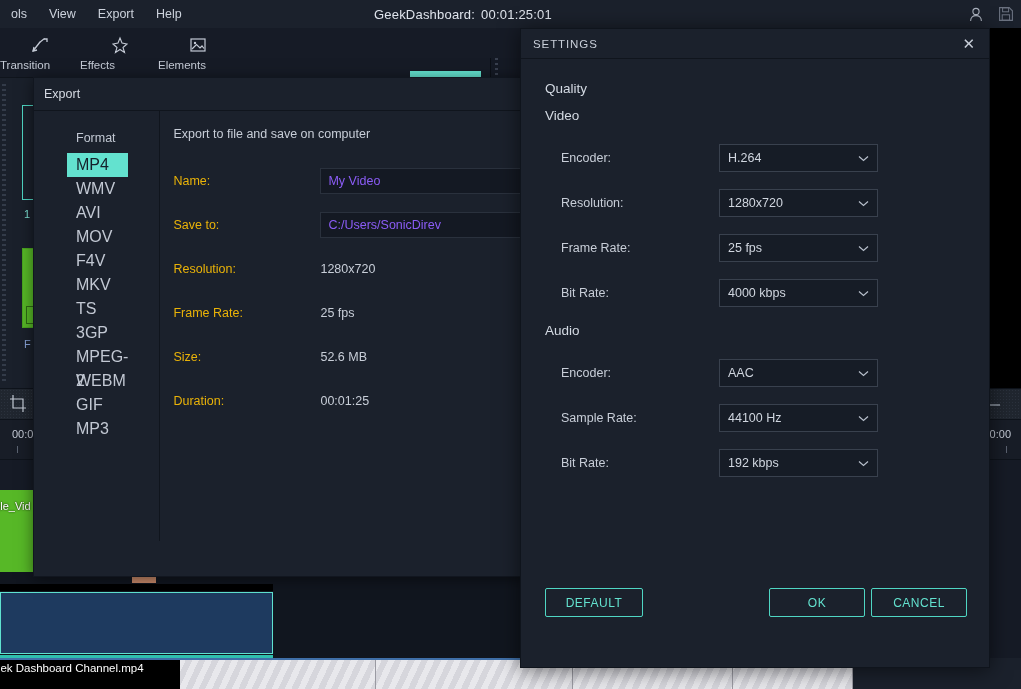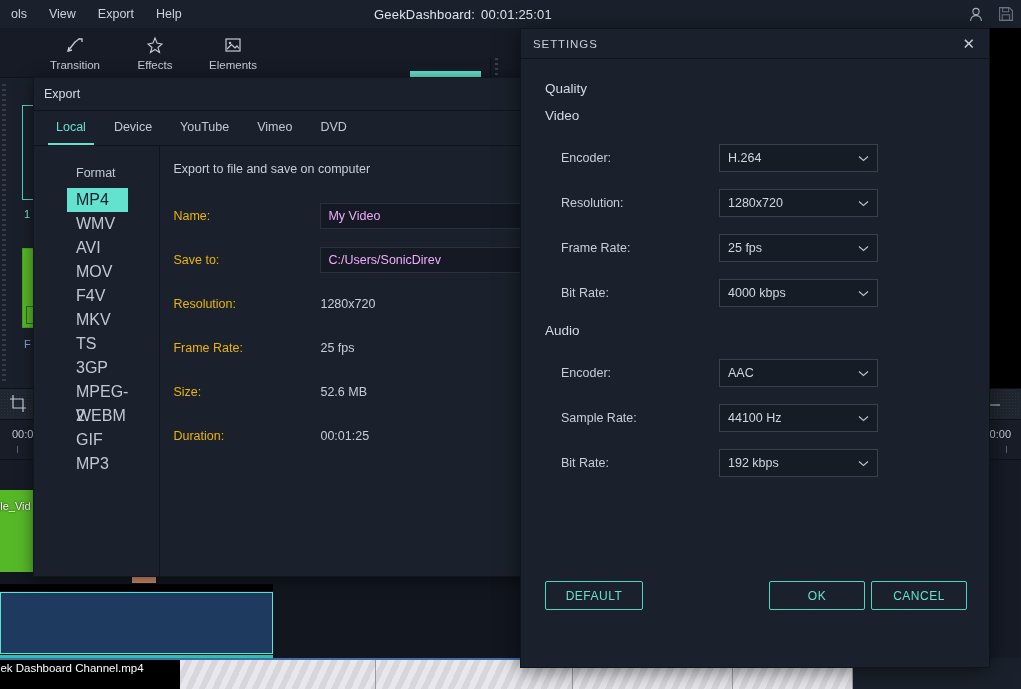--- a/index.html
+++ b/index.html
@@ -36,22 +36,22 @@
     display: flex; align-items: center; gap: 16px;
   }
   .topicons svg { display: block; }
 
   
   .toolbar {
     position: absolute; left: 0; top: 28px; width: 1021px; height: 50px;
     background: #161b26; border-bottom: 1px solid #0f141c;
   }
   .tool {
-    position: absolute; top: 6px; width: 80px; text-align: center;
-    color: #c4cad5; font-size: 11.5px; margin-left: 35px;
+    position: absolute; top: 6px; width: 80px; text-align: left;
+    color: #c4cad5; font-size: 11.5px;
   }
   .tool .ticon { height: 22px; display:flex; align-items:center; justify-content:center; }
   .tool .tlabel { margin-top: 3px; }
   .tool.t1 { left: 0px; }
   .tool.t2 { left: 80px; }
   .tool.t3 { left: 158px; }
   .export-btn {
     position: absolute; left: 410px; top: 43px; width: 71px; height: 25px;
     background: #63e2cf; color: #11161f; border: none;
     font-size: 12.5px; font-weight: 600; letter-spacing: .3px;
@@ -181,21 +181,21 @@
     margin: 0 31px 0 33px; padding-left: 9px; cursor: pointer;
   }
   .fmt-item.sel { background: #63e2cf; color: #14202a; }
   .ed-right { flex: 1; padding: 16px 0 0 13px; }
   .ed-sub { font-size: 12.5px; color: #c8ced8; margin: 0 0 18px 0; }
   .ed-row { display: flex; align-items: center; height: 44px; }
   .ed-lbl { width: 147px; font-size: 12.5px; color: #eab308; }
   .ed-val { font-size: 12.5px; color: #c8ced8; }
   .ed-input {
     width: 210px; height: 26px; background: #141923; border: 1px solid #2a313d;
-    color: #f0abfc; font-size: 12.5px; line-height: 24px; padding: 0 7px;
+    color: #8b5cf6; font-size: 12.5px; line-height: 24px; padding: 0 7px;
     white-space: nowrap; overflow: hidden;
     font-family: "Liberation Sans", sans-serif;
   }
 
   
   .settings-dialog {
     position: absolute; left: 520px; top: 28px; width: 470px; height: 640px;
     background: #1b212c; border: 1px solid #0f141c;
     box-shadow: 0 2px 20px rgba(0,0,0,.55);
   }
@@ -224,21 +224,21 @@
   }
   .st-row { display: flex; align-items: center; height: 45px; padding-left: 40px; }
   .st-lbl { width: 158px; font-size: 12.5px; color: #c8ced8; }
   .st-select {
     width: 159px; height: 28px; background: #161c26; border: 1px solid #39414e;
     display: flex; align-items: center; padding: 0 8px; cursor: pointer;
     font-size: 12.5px; color: #d0d6df;
   }
   .st-select .chev { margin-left: auto; }
   .st-footer {
-    position: absolute; left: 0; bottom: 8px; width: 100%; height: 78px;
+    position: absolute; left: 0; bottom: 1px; width: 100%; height: 78px;
   }
   .btn-out {
     position: absolute; height: 29px; border: 1px solid #4fd6c3; color: #63e2cf;
     background: transparent; font-size: 12px; letter-spacing: .5px;
     display: flex; align-items: center; justify-content: center; cursor: pointer;
     border-radius: 2px;
   }
   .btn-default { left: 24px; top: 0px; width: 98px; }
   .btn-ok { left: 248px; top: 0px; width: 96px; }
   .btn-cancel { left: 350px; top: 0px; width: 96px; }
@@ -371,27 +371,20 @@
       <div class="fs-dark"></div>
       <div class="fs-right-dark"></div>
     </div>
     <div class="blue-strip"></div>
     <div class="clip-label2">eek Dashboard Channel.mp4</div>
   </div>
 
   <div class="export-dialog">
     <div class="ed-title">Export</div>
 
-    <div class="ed-tabs">
-      <div class="ed-tab active">Local</div>
-      <div class="ed-tab">Device</div>
-      <div class="ed-tab">YouTube</div>
-      <div class="ed-tab">Vimeo</div>
-      <div class="ed-tab">DVD</div>
-    </div>
 
     <div class="ed-body">
       <div class="ed-left">
         <div class="fmt-head">Format</div>
         <div class="fmt-item sel">MP4</div>
         <div class="fmt-item">WMV</div>
         <div class="fmt-item">AVI</div>
         <div class="fmt-item">MOV</div>
         <div class="fmt-item">F4V</div>
         <div class="fmt-item">MKV</div>

